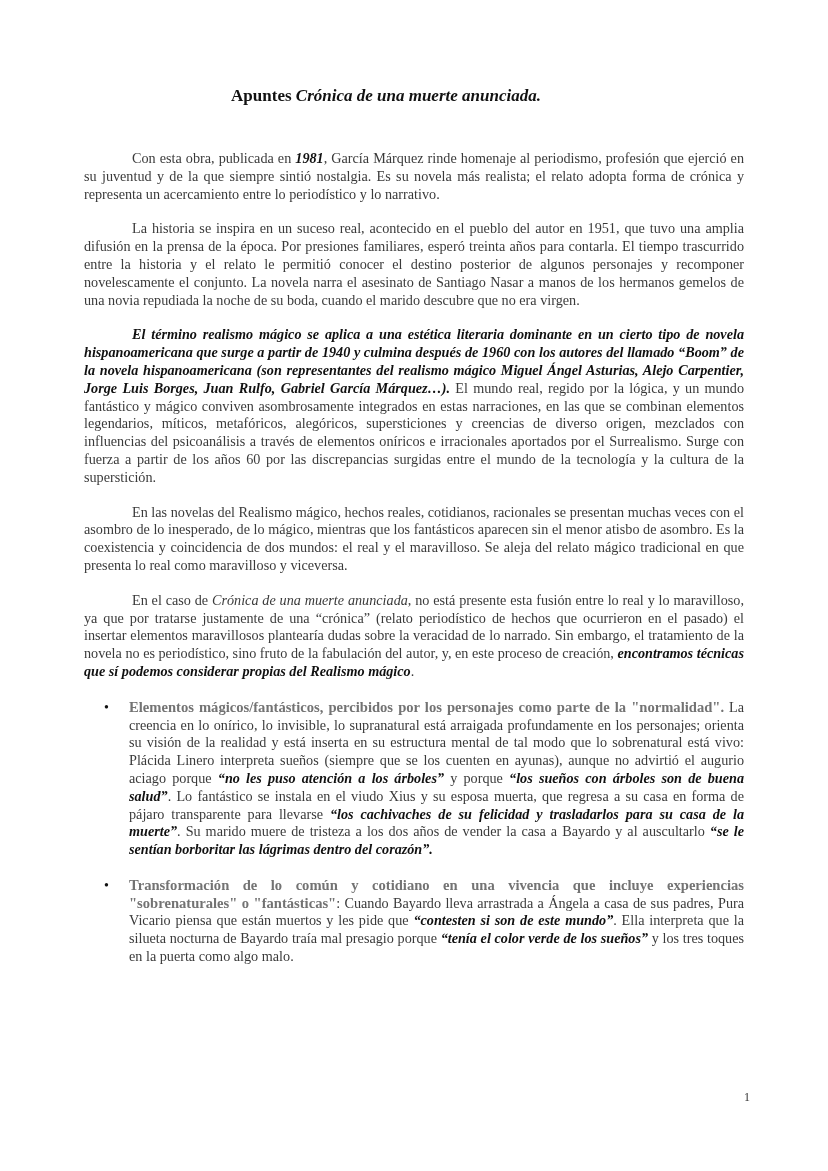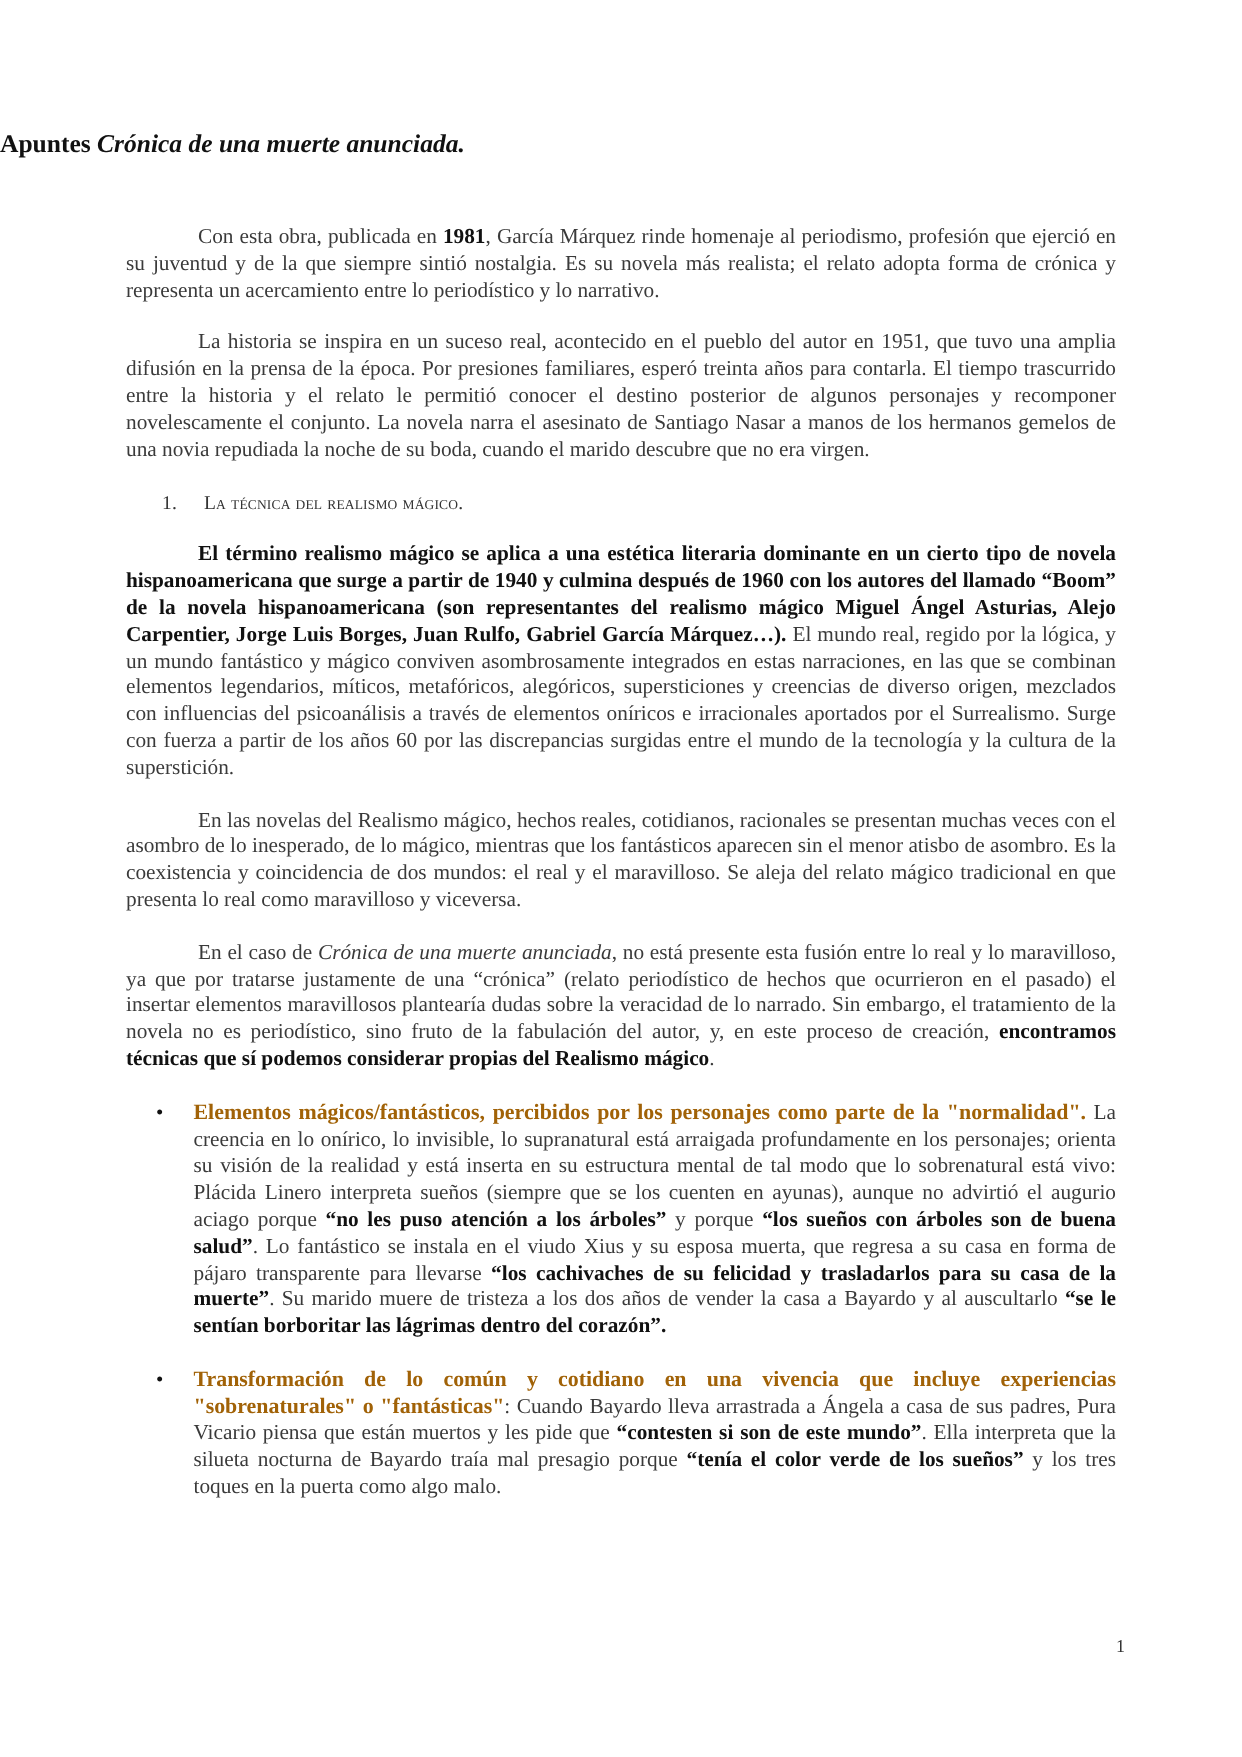--- a/index.html
+++ b/index.html
@@ -2,63 +2,62 @@
 <html><head>
 <meta charset="utf-8">
 <style>
   html, body { margin: 0; padding: 0; background: #ffffff; }
   body { width: 828px; height: 1171px; position: relative; overflow: hidden; }
   .page {
     position: absolute; left: 0; top: 0; width: 828px; height: 1171px;
     background: #ffffff; color: #333333;
     font-family: "Liberation Serif", "DejaVu Serif", serif;
   }
-  .title-block { position: absolute; left: 0; top: 84px; width: 772px; text-align: left; color: #111; }
+  .title-block { position: absolute; left: 0; top: 84px; width: 772px; text-align: center; color: #111; }
   .title-line { font-size: 17px; font-weight: bold; line-height: 24px; margin: 0 0 4px 0; }
   .title-line i { font-weight: bold; }
   .content { position: absolute; left: 84px; top: 150px; width: 660px; }
   p.par {
     margin: 0 0 17px 0; font-size: 14.2px; line-height: 17.8px;
     text-align: justify; text-indent: 48px; color: #3a3a3a;
   }
-  p.par b, .bullet b { color: #111; font-weight: bold; }
+  p.par b, .bullet b { color: #111; font-weight: bold; font-style: italic; }
   p.par.boldpar { color: #111; font-weight: bold; font-size: 14.6px; }
   .section-heading {
     margin: 6px 0 17px 24px; font-size: 13px; line-height: 18px; color: #333;
     letter-spacing: 0.1px;
   }
   .section-heading .num { display: inline-block; width: 28px; }
   .section-heading .sc { font-variant: small-caps; }
   ul.bullets { list-style: none; margin: 18px 0 0 0; padding: 0; }
   li.bullet {
     position: relative; padding-left: 45px; margin-bottom: 18px;
     font-size: 14.2px; line-height: 17.8px; text-align: justify; color: #3a3a3a;
   }
   li.bullet .dot {
     position: absolute; left: 20px; top: 0px; font-size: 14px; color: #111;
   }
-  .lead { font-weight: bold; color: #a16207; font-size: 14.6px; }
+  .lead { font-weight: bold; color: #737373; font-size: 14.6px; }
   .page-number { position: absolute; left: 744px; top: 1090px; font-size: 12px; color: #333; }
 </style>
 </head>
 <body>
 
 <div class="page">
 
   <div class="title-block">
     <div class="title-line"><span>Apuntes </span><i>Crónica de una muerte anunciada.</i></div>
   </div>
 
   <div class="content">
 
     <p class="par"><span>Con esta obra, publicada en </span><b>1981</b><span>, García Márquez rinde homenaje al periodismo, profesión que ejerció en su juventud y de la que siempre sintió nostalgia. Es su novela más realista; el relato adopta forma de crónica y representa un acercamiento entre lo periodístico y lo narrativo.</span></p>
 
     <p class="par">La historia se inspira en un suceso real, acontecido en el pueblo del autor en 1951, que tuvo una amplia difusión en la prensa de la época. Por presiones familiares, esperó treinta años para contarla. El tiempo trascurrido entre la historia y el relato le permitió conocer el destino posterior de algunos personajes y recomponer novelescamente el conjunto. La novela narra el asesinato de Santiago Nasar a manos de los hermanos gemelos de una novia repudiada la noche de su boda, cuando el marido descubre que no era virgen.</p>
 
-    <div class="section-heading"><span class="num">1.</span><span class="sc">La técnica del realismo mágico.</span></div>
 
     <p class="par"><b>El término realismo mágico se aplica a una estética literaria dominante en un cierto tipo de novela hispanoamericana que surge a partir de 1940 y culmina después de 1960 con los autores del llamado “Boom” de la novela hispanoamericana (son representantes del realismo mágico Miguel Ángel Asturias, Alejo Carpentier, Jorge Luis Borges, Juan Rulfo, Gabriel García Márquez…).</b><span> El mundo real, regido por la lógica, y un mundo fantástico y mágico conviven asombrosamente integrados en estas narraciones, en las que se combinan elementos legendarios, míticos, metafóricos, alegóricos, supersticiones y creencias de diverso origen, mezclados con influencias del psicoanálisis a través de elementos oníricos e irracionales aportados por el Surrealismo. Surge con fuerza a partir de los años 60 por las discrepancias surgidas entre el mundo de la tecnología y la cultura de la superstición.</span></p>
 
     <p class="par">En las novelas del Realismo mágico, hechos reales, cotidianos, racionales se presentan muchas veces con el asombro de lo inesperado, de lo mágico, mientras que los fantásticos aparecen sin el menor atisbo de asombro. Es la coexistencia y coincidencia de dos mundos: el real y el maravilloso. Se aleja del relato mágico tradicional en que presenta lo real como maravilloso y viceversa.</p>
 
     <p class="par"><span>En el caso de </span><i>Crónica de una muerte anunciada</i><span>, no está presente esta fusión entre lo real y lo maravilloso, ya que por tratarse justamente de una “crónica” (relato periodístico de hechos que ocurrieron en el pasado) el insertar elementos maravillosos plantearía dudas sobre la veracidad de lo narrado. Sin embargo, el tratamiento de la novela no es periodístico, sino fruto de la fabulación del autor, y, en este proceso de creación, </span><b>encontramos técnicas que sí podemos considerar propias del Realismo mágico</b><span>.</span></p>
 
 
     <ul class="bullets">
       <li class="bullet">

